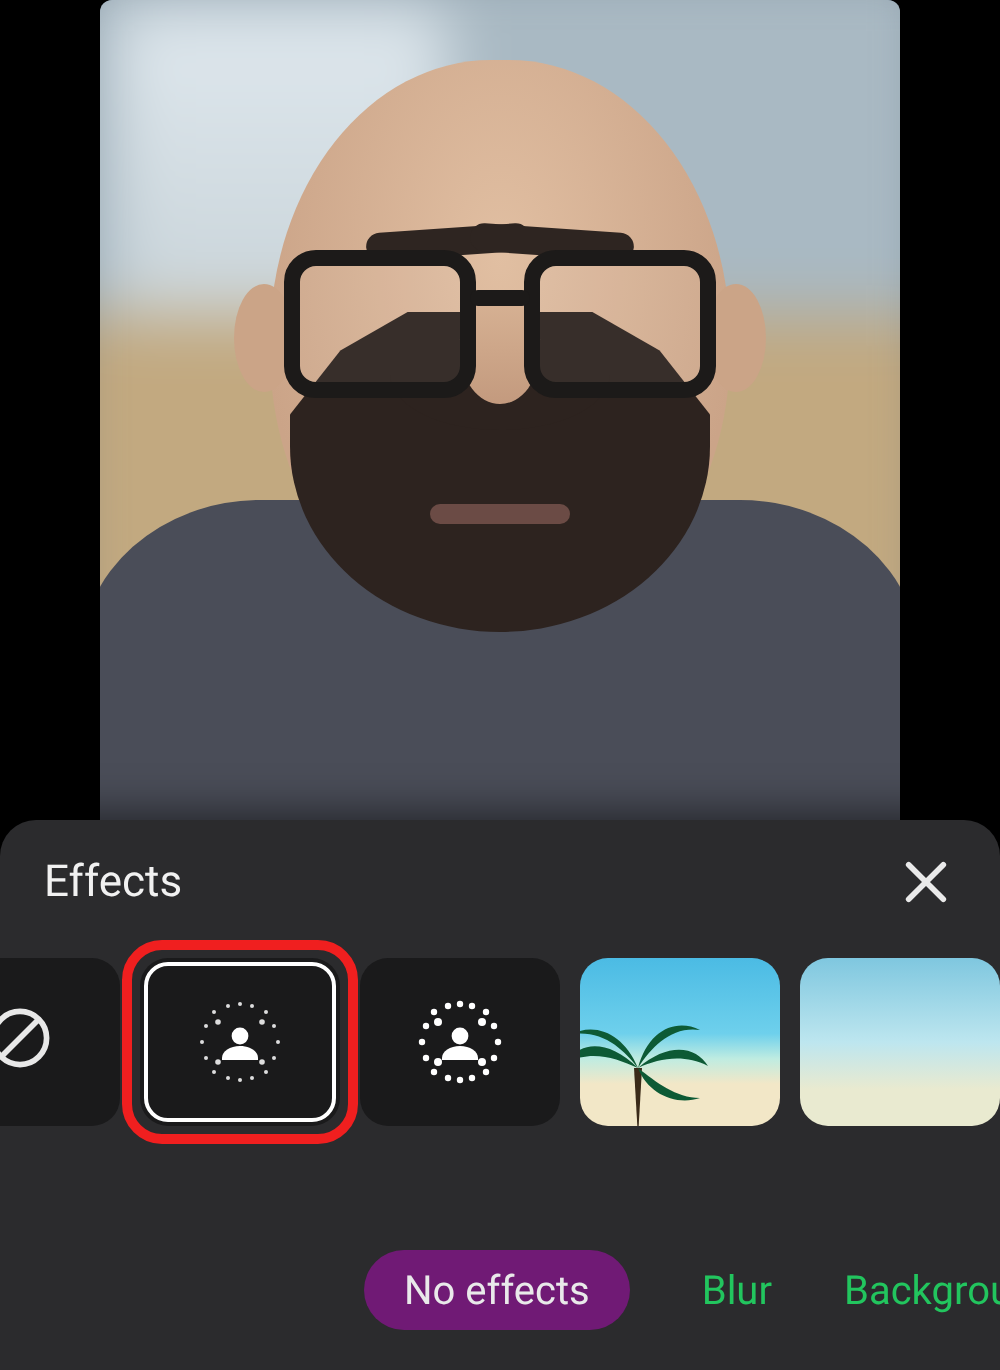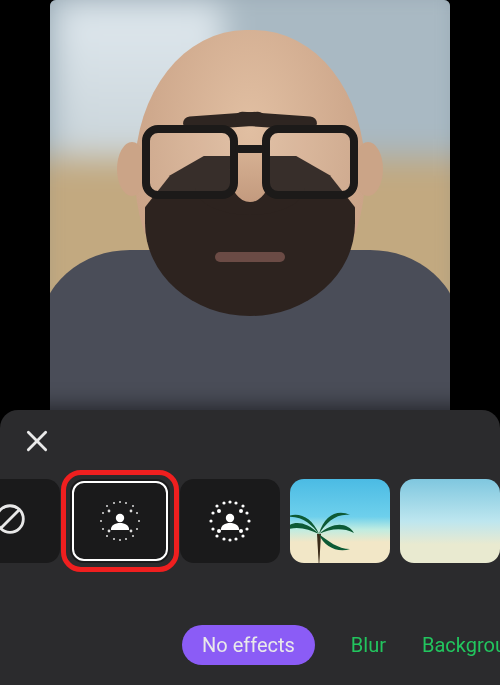--- a/index.html
+++ b/index.html
@@ -199,21 +199,21 @@
     padding-left:182px;
     align-items:center;
     font-size:20px;
   }
   .cat {
     color:#22c55e;
     white-space:nowrap;
   }
   .cat.active {
     color:#e9e9ea;
-    background:#8b5cf6;
+    background:#701a75;
     padding:8px 20px;
     border-radius:999px;
   }
 </style>
 </head>
 <body>
 
 <div class="video-wrap">
   <div class="video-bg">
     <div class="bg-sky"></div>
@@ -240,20 +240,21 @@
         <div class="lens right"></div>
         <div class="bridge"></div>
       </div>
     </div>
   </div>
 </div>
 
 <div class="sheet">
 
   <div class="sheet-header">
+    <div class="sheet-title">Effects</div>
     <div class="close-btn">
       <svg viewBox="0 0 24 24">
         <line x1="4" y1="4" x2="20" y2="20" stroke="currentColor" stroke-width="2.6" stroke-linecap="round"></line>
         <line x1="20" y1="4" x2="4" y2="20" stroke="currentColor" stroke-width="2.6" stroke-linecap="round"></line>
       </svg>
     </div>
   </div>
 
   <div class="tiles">
 

